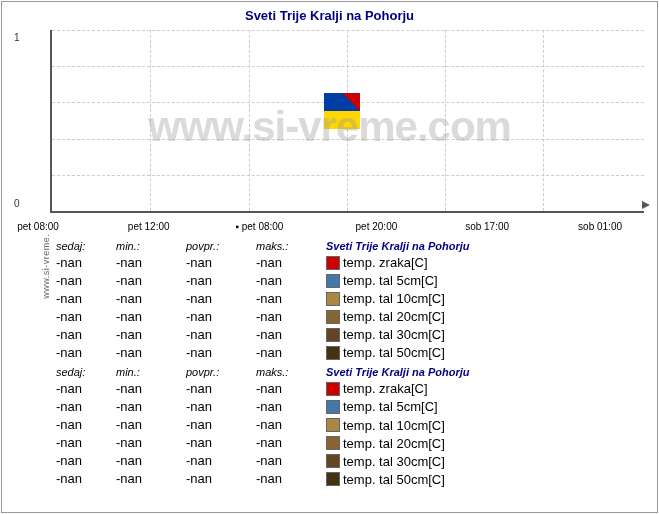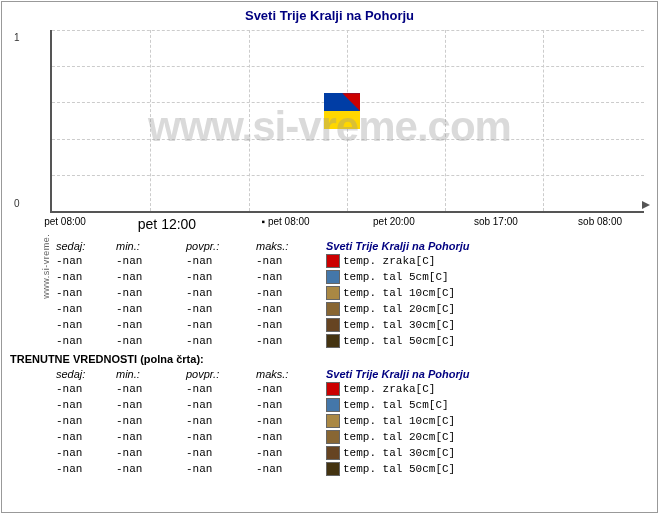--- a/index.html
+++ b/index.html
@@ -92,23 +92,22 @@
       text-align: left;
       font-weight: normal;
       color: #000;
       padding: 1px 4px;
       font-size: 11px;
       font-style: italic;
     }
     .data-table td {
       padding: 1px 4px;
       color: #000;
-      font-size: 11px;
+      font-size: 13px;
       white-space: nowrap;
-      font-family: Liberation Mono, monospace;
     }
     .col-label {
       font-weight: bold;
       color: #000080;
       font-style: normal;
       font-size: 11px;
     }
     .legend-swatch {
       display: inline-block;
       width: 14px;
@@ -154,27 +153,27 @@
         <div style="position:absolute; left:18px; top:0; width:18px; height:18px; background:#003DA5;"></div>
         <div style="position:absolute; left:0; top:18px; width:18px; height:18px; background:#FFD700;"></div>
         <div style="position:absolute; left:18px; top:18px; width:18px; height:18px; background:#FFD700;"></div>
 
         <div style="position:absolute; left:18px; top:0; width:18px; height:18px; background:#CC0000; clip-path: polygon(100% 0, 0 0, 100% 100%);"></div>
       </div>
     </div>
 
     <div style="position:absolute; right:2px; bottom:26px; width:0; height:0; border-top:4px solid transparent; border-bottom:4px solid transparent; border-left:8px solid #555;"></div>
 
-    <div style="position:absolute; bottom:3px; left:33px; right:8px; display:flex; justify-content:space-between;">
+    <div style="position:absolute; bottom:3px; left:6px; right:8px; display:flex; justify-content:space-between;">
       <span style="font-size:10px; transform:translateX(-50%);">pet 08:00</span>
-      <span style="font-size:14px; transform:translateX(-50%);">pet 12:00</span>
+      <span style="font-size:10px; transform:translateX(-50%);">pet 12:00</span>
       <span style="font-size:10px; transform:translateX(-50%);">▪ pet 08:00</span>
       <span style="font-size:10px; transform:translateX(-50%);">pet 20:00</span>
       <span style="font-size:10px; transform:translateX(-50%);">sob 17:00</span>
-      <span style="font-size:10px; transform:translateX(-50%);">sob 08:00</span>
+      <span style="font-size:10px; transform:translateX(-50%);">sob 01:00</span>
     </div>
   </div>
 
 
   <div class="data-section">
 
     <div>
       <table class="data-table">
         <tbody>
             <tr>
@@ -224,21 +223,20 @@
               <td>-nan</td>
               <td>-nan</td>
               <td>-nan</td>
           <td><span class="legend-swatch" style="background:#443311;"></span><span class="legend-text">temp. tal 50cm[C]</span></td>
         </tr>
       </tbody>
         </table>
     </div>
 
     <div style="margin-top:4px;">
-      <div class="section-header">TRENUTNE VREDNOSTI (polna črta):</div>
       <table class="data-table">
         <tbody>
             <tr>
           <th style="width:60px; font-style:italic;">sedaj:</th>
           <th style="width:70px; font-style:italic;">min.:</th>
           <th style="width:70px; font-style:italic;">povpr.:</th>
           <th style="width:70px; font-style:italic;">maks.:</th>
           <th class="col-label" style="font-weight:bold; color:#000080;">Sveti Trije Kralji na Pohorju</th>
         </tr>
         <tr>

